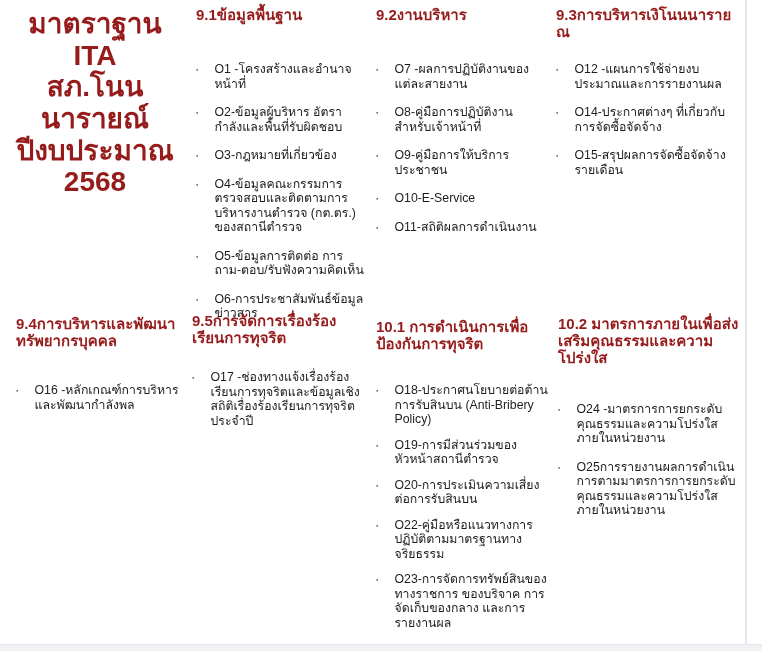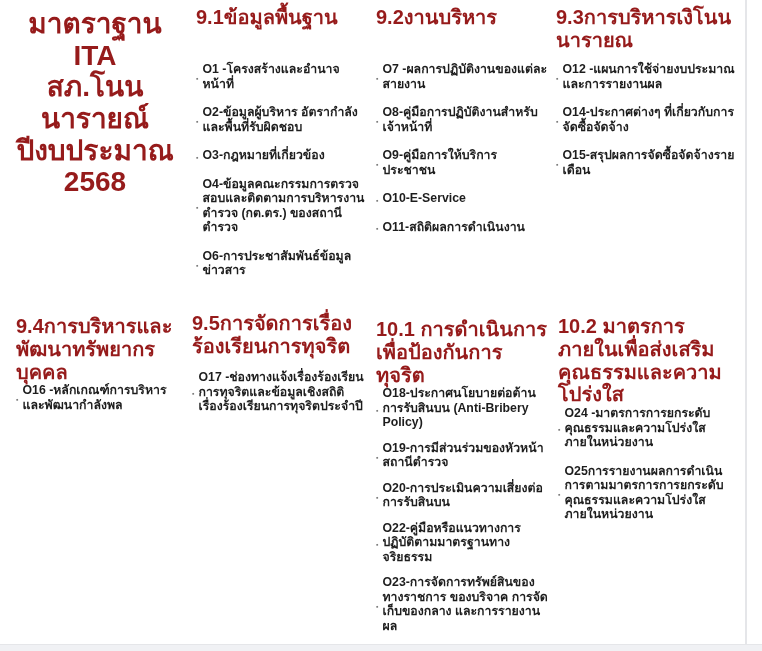--- a/index.html
+++ b/index.html
@@ -18,21 +18,21 @@
 
   .title{
     position:absolute;left:6px;top:8px;width:178px;
     text-align:center;color:var(--red);font-weight:bold;
     font-size:28px;line-height:1.13;
   }
 
   .col{position:absolute;}
   .col-head{
     margin:0;color:var(--red);font-weight:bold;
-    font-size:20px;line-height:1.14;
+    font-size:15px;line-height:1.14;
   }
   
   .h56{min-height:56px;}  
   .h68{min-height:68px;}
   .h58{min-height:58px;}
   .h65{min-height:65px;}
   .h87{min-height:87px;}
 
   .col-s91{left:196px;top:6px;width:172px;}
   .col-s92{left:376px;top:6px;width:172px;}
@@ -41,22 +41,22 @@
   .col-s95{left:192px;top:312px;width:176px;}
   .col-s101{left:376px;top:318px;width:174px;}
   .col-s102{left:558px;top:315px;width:184px;}
 
   .items{
     list-style:none;margin:0;padding:0;
     display:flex;flex-direction:column;gap:14px;
   }
   .col-s101 .items{gap:11px;}
   .item{
-    display:flex;gap:4px;align-items:center;
-    color:var(--body);font-size:12.3px;line-height:1.18;font-weight:bold;
+    display:flex;gap:16px;align-items:flex-start;
+    color:var(--body);font-size:12.3px;line-height:1.18;
   }
   .bullet{
     flex:none;color:var(--bullet);font-size:7px;line-height:1;
     margin-top:4px;
   }
   .edge-v{
     position:absolute;left:745px;top:0;width:2px;height:651px;
     background:var(--edge);
   }
   .edge-b{
@@ -93,20 +93,24 @@
         <li class="item">
           <span class="bullet">▪</span>
           <span class="item-text">O3-กฎหมายที่เกี่ยวข้อง</span>
         </li>
 
         <li class="item">
           <span class="bullet">▪</span>
           <span class="item-text">O4-ข้อมูลคณะกรรมการตรวจสอบและติดตามการบริหารงานตำรวจ (กต.ตร.) ของสถานีตำรวจ</span>
         </li>
 
+        <li class="item">
+          <span class="bullet">▪</span>
+          <span class="item-text">O5-ข้อมูลการติดต่อ การถาม-ตอบ/รับฟังความคิดเห็น</span>
+        </li>
 
         <li class="item">
           <span class="bullet">▪</span>
           <span class="item-text">O6-การประชาสัมพันธ์ข้อมูลข่าวสาร</span>
         </li>
       </ul>
   </section>
 
   <section class="col col-s92">
     <h2 class="col-head h56">9.2งานบริหาร</h2>

